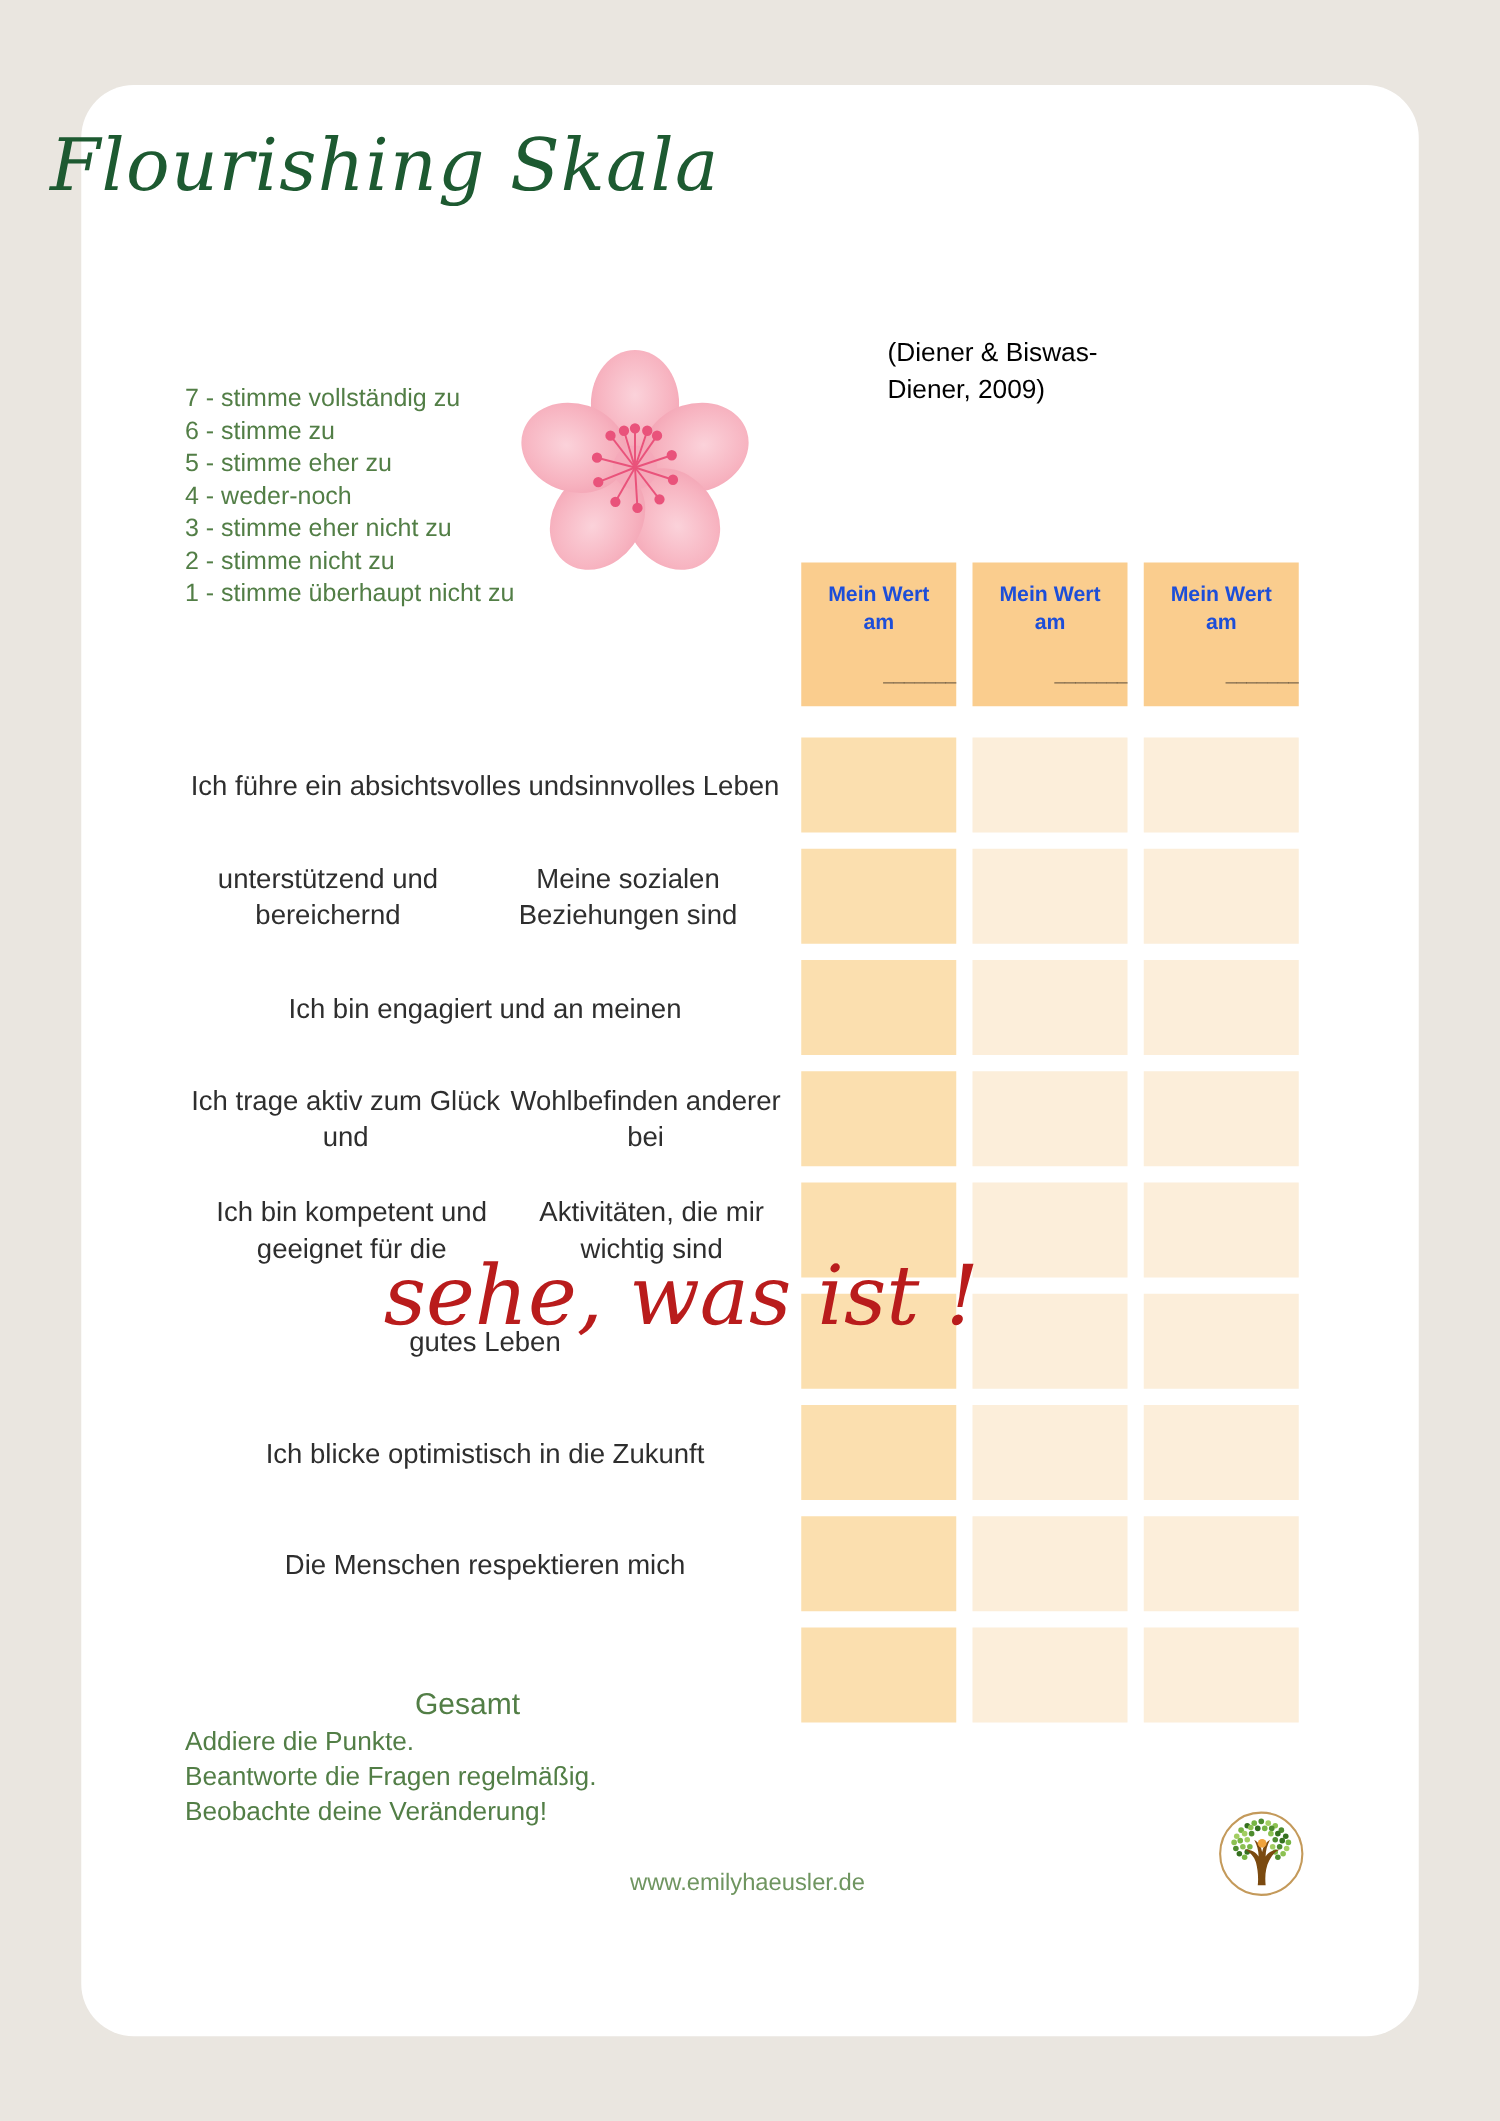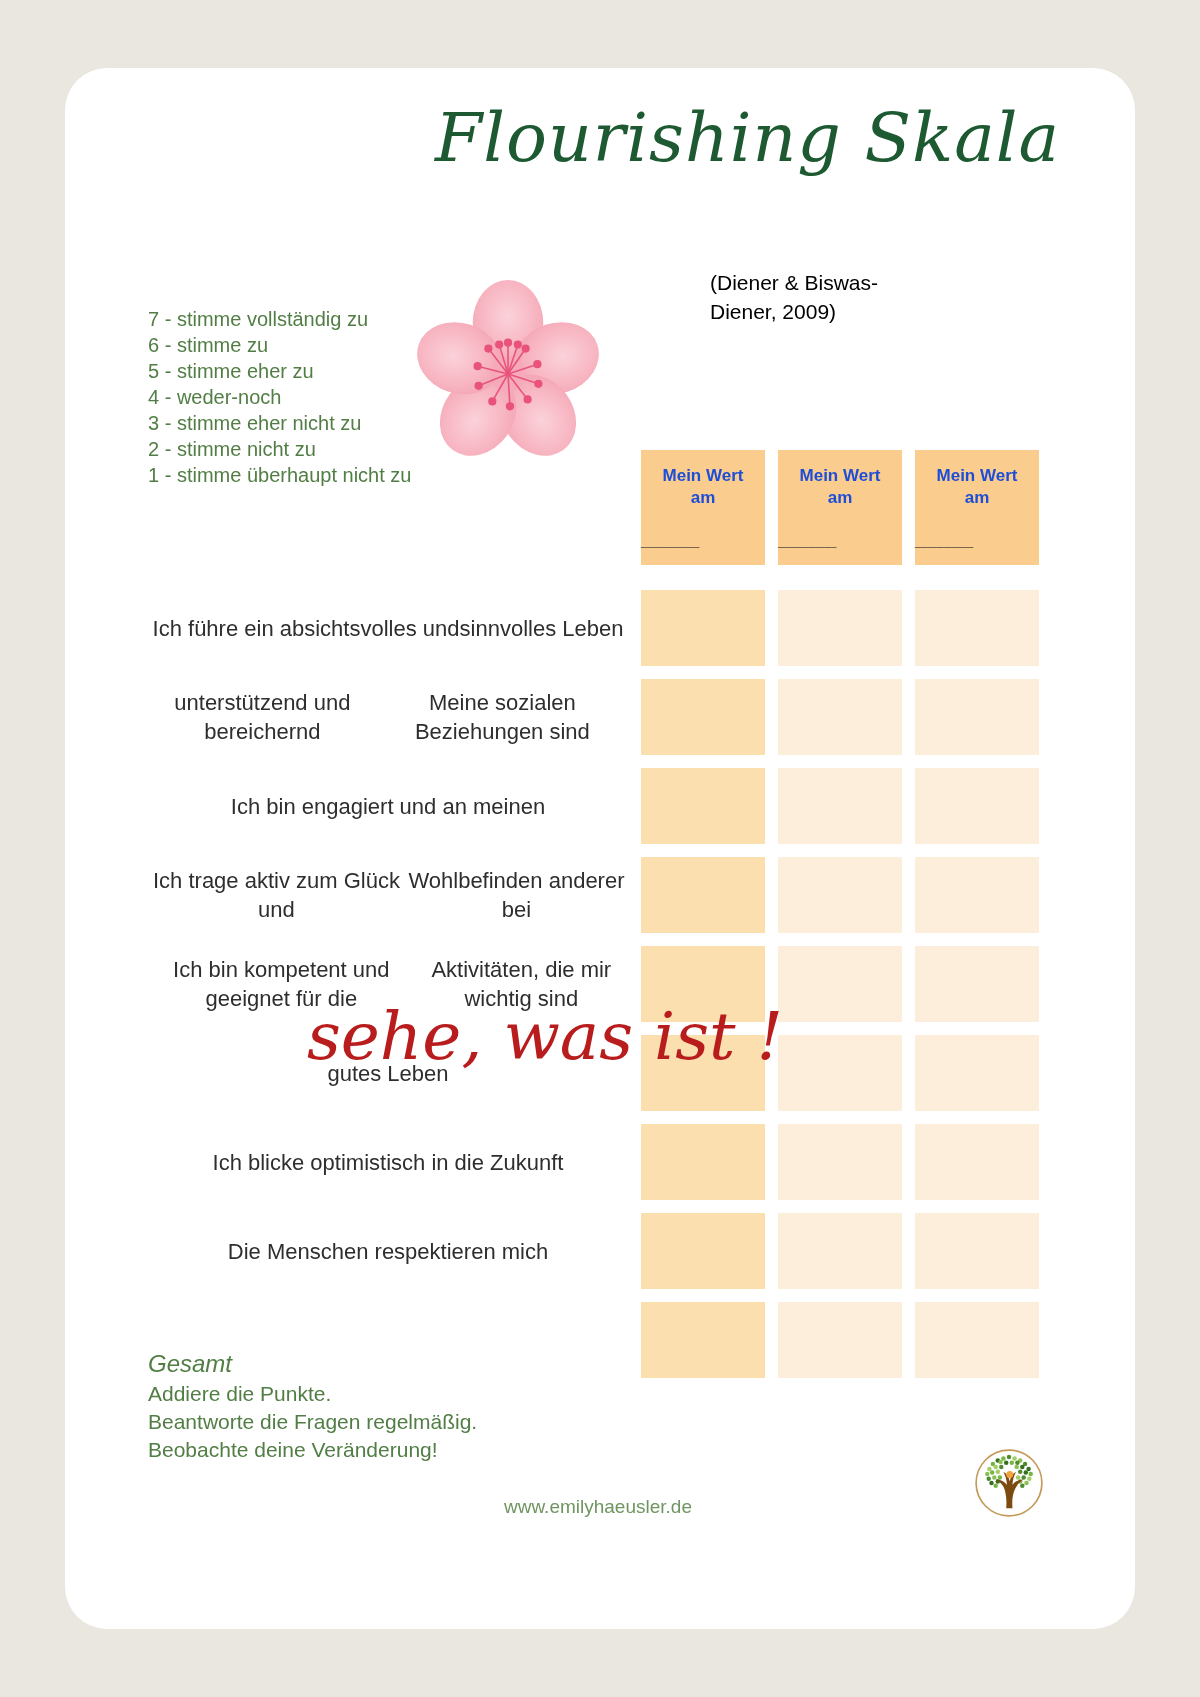--- a/index.html
+++ b/index.html
@@ -7,63 +7,63 @@
     position:relative;width:1200px;height:1697px;margin:0 auto;
     background:#EAE6E0;
     font-family:"Liberation Sans", sans-serif;
     overflow:hidden;
   }
   .card{
     position:absolute;left:65px;top:68px;width:1070px;height:1561px;
     background:#FFFFFF;border-radius:42px;
   }
   .title{
-    position:absolute;left:40px;top:98px;width:1020px;text-align:right;
+    position:absolute;left:40px;top:98px;width:1020px;text-align:left;
     font-family:"DejaVu Serif", serif;font-style:italic;font-weight:500;
-    font-size:68px;color:#1D5A31;letter-spacing:1px;
+    font-size:58px;color:#1D5A31;letter-spacing:1px;
   }
   .citation{
     position:absolute;left:710px;top:268px;width:220px;text-align:left;
     color:#000000;font-size:21px;line-height:29px;
   }
   .flower{position:absolute;left:410px;top:276px;width:196px;height:196px;}
   .legend{
     position:absolute;left:148px;top:306px;
     color:#527E46;font-size:20px;line-height:26px;
   }
   .hdr-wrap{position:absolute;left:0;top:0;width:100%;height:0;}
   .hdr{
     position:absolute;top:450px;width:124px;height:115px;background:#FACD8E;
   }
   .hdr.c1{left:641px;} .hdr.c2{left:778px;} .hdr.c3{left:915px;}
   .hdr-label{padding-top:15px;text-align:center;font-weight:bold;
     font-size:17px;line-height:22px;color:#1d4ed8;}
   .hl{display:block;}
   .hdr-blank{
-    position:absolute;bottom:16px;left:0;right:0;text-align:left;
+    position:absolute;bottom:16px;left:0;right:0;text-align:right;
     color:#141414;font-weight:bold;font-size:15px;letter-spacing:0;
   }
   .qgrid{
     position:absolute;left:148px;top:590px;width:891px;
     display:grid;grid-template-columns:480px 124px 124px 124px;
     column-gap:13px;row-gap:13px;grid-auto-rows:76px;
   }
   .qcell{
     display:flex;flex-direction:row;align-items:center;justify-content:center;
     text-align:center;font-size:22px;line-height:29px;color:#2E2E2E;
   }
   .ql{display:block;}
   .vcell{background:#FCEEDA;}
   .vcell.first{background:#FBDFAF;}
   .total-label{
     align-items:flex-end;justify-content:center;text-align:right;
     color:#527E46;font-size:24px;width:100%;box-sizing:border-box;
     padding-right:28px;align-items:flex-end;
   }
-  .total-label .ql{width:100%;text-align:left;font-style:italic;}
+  .total-label .ql{width:100%;text-align:center;}
   .watermark{
     position:absolute;left:245px;top:998px;width:600px;text-align:center;
     font-family:"DejaVu Serif", serif;font-style:italic;
     font-size:66px;color:#b91c1c;z-index:3;pointer-events:none;white-space:nowrap;
   }
   .instructions{
     position:absolute;left:148px;top:1352px;color:#527E46;
     font-size:21px;line-height:28px;margin-top:28px;
   }
   .il{display:block;}

